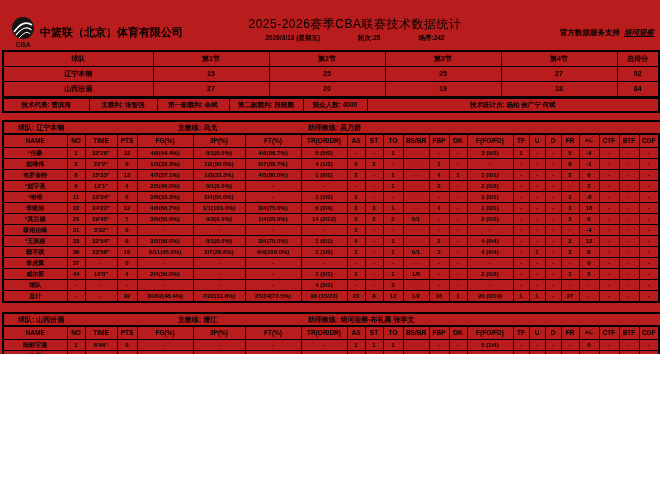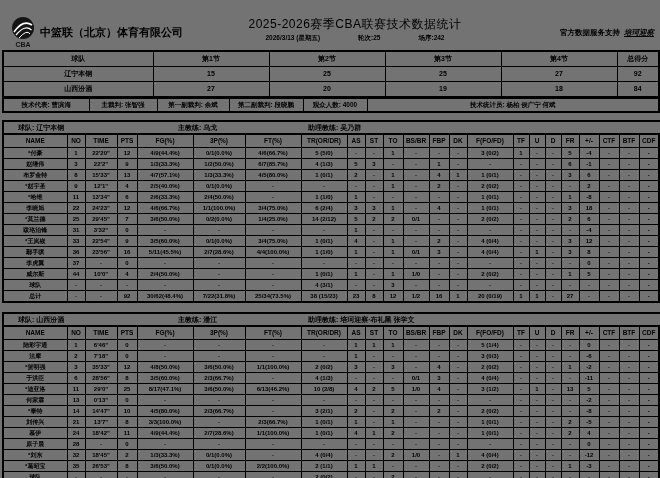--- a/index.html
+++ b/index.html
@@ -1,17 +1,17 @@
 <!DOCTYPE html>
 <html><head>
 <meta charset="utf-8">
 <style>
   html,body{margin:0;padding:0;background:#fff;}
   .page{
-    position:relative;width:660px;height:478px;background:#737373;overflow:hidden;
+    position:relative;width:660px;height:354px;background:#b91c1c;overflow:hidden;
     font-family:"Liberation Sans","DejaVu Sans",sans-serif;color:#000;
   }
   .inner{padding:16px 2px 0 2px;}
   
   .hdr{display:flex;align-items:flex-start;height:32px;margin-bottom:2px;}
   .hdr-left{display:flex;align-items:center;width:210px;gap:4px;padding-left:8px;box-sizing:border-box;}
   .company{font-size:11px;font-weight:700;white-space:nowrap;}
   .hdr-center{flex:1;text-align:center;}
   .title{font-size:12px;font-weight:400;letter-spacing:.5px;}
   .subline{display:flex;justify-content:center;gap:38px;font-size:6.5px;font-weight:700;margin-top:1px;}

